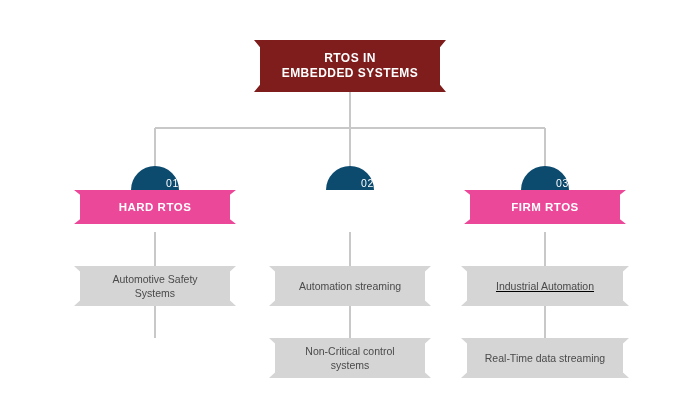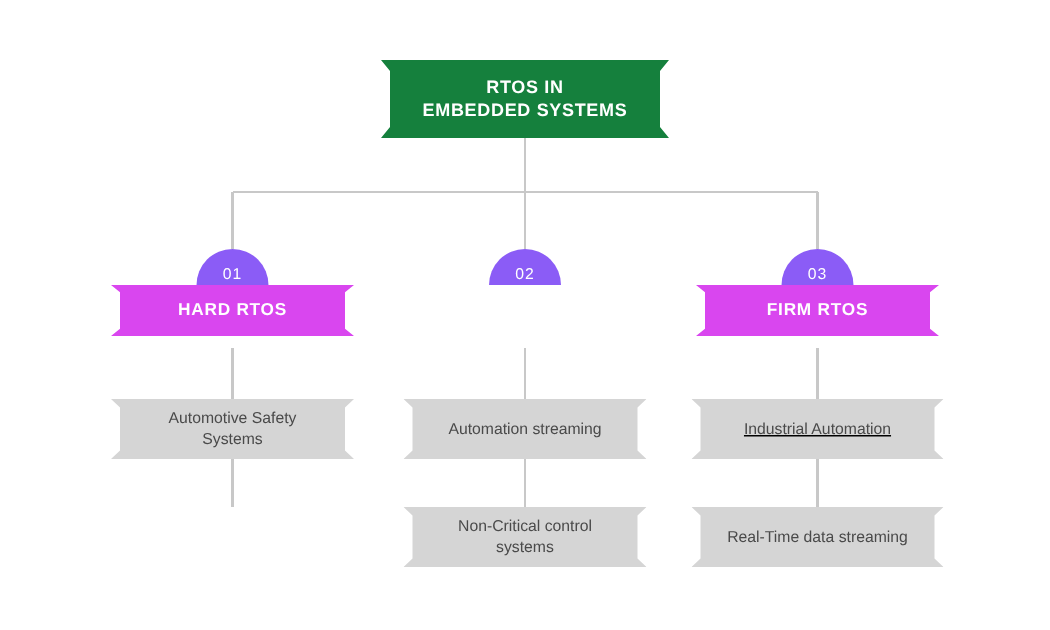--- a/index.html
+++ b/index.html
@@ -59,54 +59,54 @@
         12px 14%,
         6px 0%);
   }
 
   
   #root-node {
     left: 248px;
     top: 40px;
     width: 204px;
     height: 52px;
-    background: #15803d;
+    background: #7f1d1d;
   }
   #root-node .node-text {
     color: #ffffff;
     font-size: 12px;
     font-weight: bold;
     letter-spacing: 0.45px;
     line-height: 15px;
   }
 
   
   .branch-header {
     height: 34px;
-    background: #d946ef;
+    background: #ec4899;
   }
   .branch-header .node-text {
     color: #ffffff;
     font-size: 11.5px;
     font-weight: bold;
     letter-spacing: 0.5px;
     line-height: 14px;
   }
 
   
   .num-badge {
     position: absolute;
     width: 48px;
     height: 24px;
-    background: #8b5cf6;
+    background: #0c4a6e;
     border-top-left-radius: 24px 24px;
     border-top-right-radius: 24px 24px;
     display: flex;
     align-items: flex-end;
-    justify-content: center;
+    justify-content: flex-end;
     padding-bottom: 1px;
     box-sizing: border-box;
   }
   .num-badge span {
     color: #ffffff;
     font-size: 10.5px;
     letter-spacing: 0.6px;
     line-height: 12px;
   }
 

